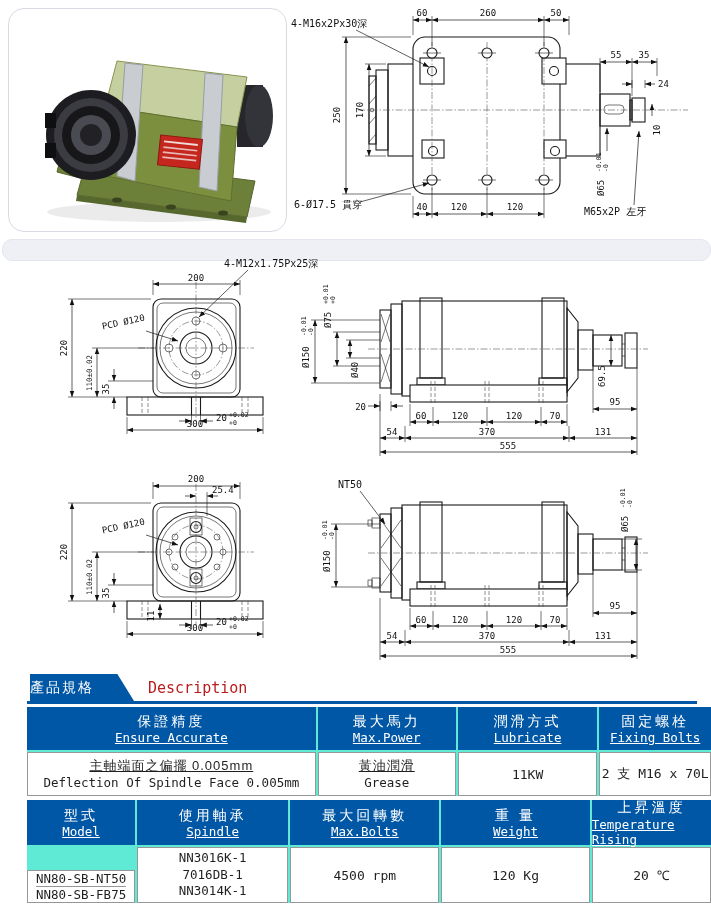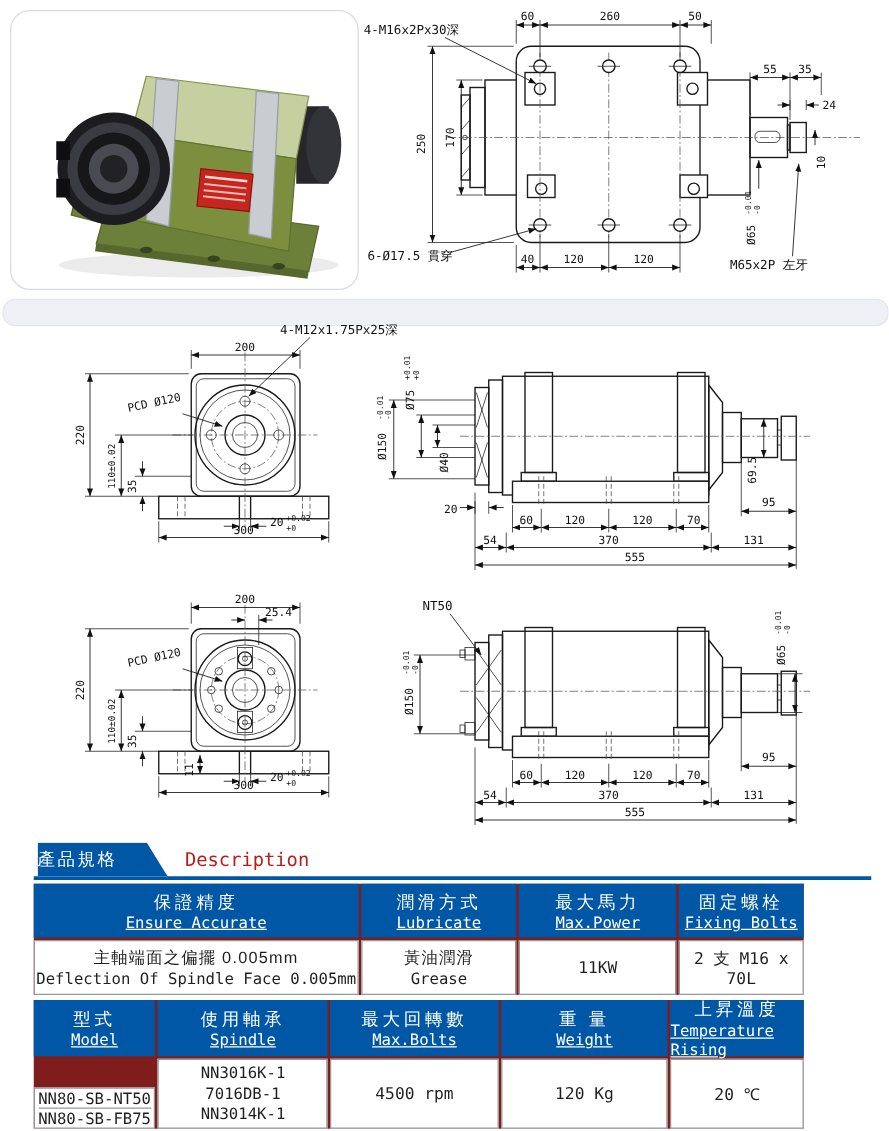--- a/index.html
+++ b/index.html
@@ -27,30 +27,30 @@
   text.dl{font:10px "DejaVu Sans Mono","Liberation Sans",sans-serif;fill:#111;}
   text.tol{font:6.5px "DejaVu Sans Mono",monospace;fill:#111;}
   
   .tab{position:absolute;left:30px;top:674px;width:104px;height:27px;background:#0057a5;
     clip-path:polygon(0 0,84% 0,100% 100%,0 100%);color:#fff;font-size:14px;letter-spacing:2px;
     display:flex;align-items:center;box-sizing:border-box;}
   .tab-desc{position:absolute;left:148px;top:679px;color:#b91c1c;
     font:15px "DejaVu Sans Mono",monospace;}
   .tab-underline{position:absolute;left:27px;top:701px;width:670px;height:3px;background:#0057a5;}
   
-  .tbl{position:absolute;left:27px;width:616px;display:grid;column-gap:2px;row-gap:2px;background:#7f1d1d;}
+  .tbl{position:absolute;left:27px;width:684px;display:grid;column-gap:2px;row-gap:2px;background:#5eead4;}
   #t1{top:707px;grid-template-columns:42.2% 20.2% 20.4% 1fr;grid-template-rows:43px 44px;}
   #t2{top:800px;grid-template-columns:15.8% 22.1% 21.8% 21.7% 1fr;grid-template-rows:45px 56px;}
   .th{background:#0057a5;color:#fff;display:flex;flex-direction:column;align-items:center;
       justify-content:center;line-height:1.3;}
   .th .zh{font-size:14px;letter-spacing:3px;}
   .th .en{font:12.5px "DejaVu Sans Mono",monospace;letter-spacing:0;text-decoration:underline;}
   .td{border:1px solid #979797;background:#fff;color:#1f1f1f;display:flex;flex-direction:column;
       align-items:center;justify-content:center;line-height:1.3;text-align:center;}
-  .td .zh{font-size:13px;letter-spacing:1px;}
+  .td .zh{font-size:13px;letter-spacing:1px;text-decoration:underline;}
   .td .en{font:12.5px "DejaVu Sans Mono",monospace;}
   .td.single{font:13px "DejaVu Sans Mono",monospace;}
   .td.split{padding:0;display:grid;grid-template-rows:1fr 1fr;align-items:stretch;margin-top:23px;}
   .td.split div{display:flex;align-items:center;justify-content:center;
       font:12.5px "DejaVu Sans Mono",monospace;}
   .td.split div:first-child{border-bottom:1px solid #979797;}
   .td .bl{font:12.5px "DejaVu Sans Mono",monospace;line-height:1.35;}
 </style>
 </head>
 <body>
@@ -488,26 +488,26 @@
   </div>
   <div class="tab-desc">Description</div>
   <div class="tab-underline"></div>
 
   <div class="tbl" id="t1">
     <div class="th">
       <div class="zh">保證精度</div>
       <div class="en">Ensure Accurate</div>
     </div>
     <div class="th">
+      <div class="zh">最大馬力</div>
+      <div class="en">Max.Power</div>
+    </div>
+    <div class="th">
       <div class="zh">潤滑方式</div>
       <div class="en">Lubricate</div>
-    </div>
-    <div class="th">
-      <div class="zh">最大馬力</div>
-      <div class="en">Max.Power</div>
     </div>
     <div class="th">
       <div class="zh">固定螺栓</div>
       <div class="en">Fixing Bolts</div>
     </div>
     <div class="td">
       <div class="zh">主軸端面之偏擺 0.005mm</div>
       <div class="en">Deflection Of Spindle Face 0.005mm</div>
     </div>
     <div class="td">

